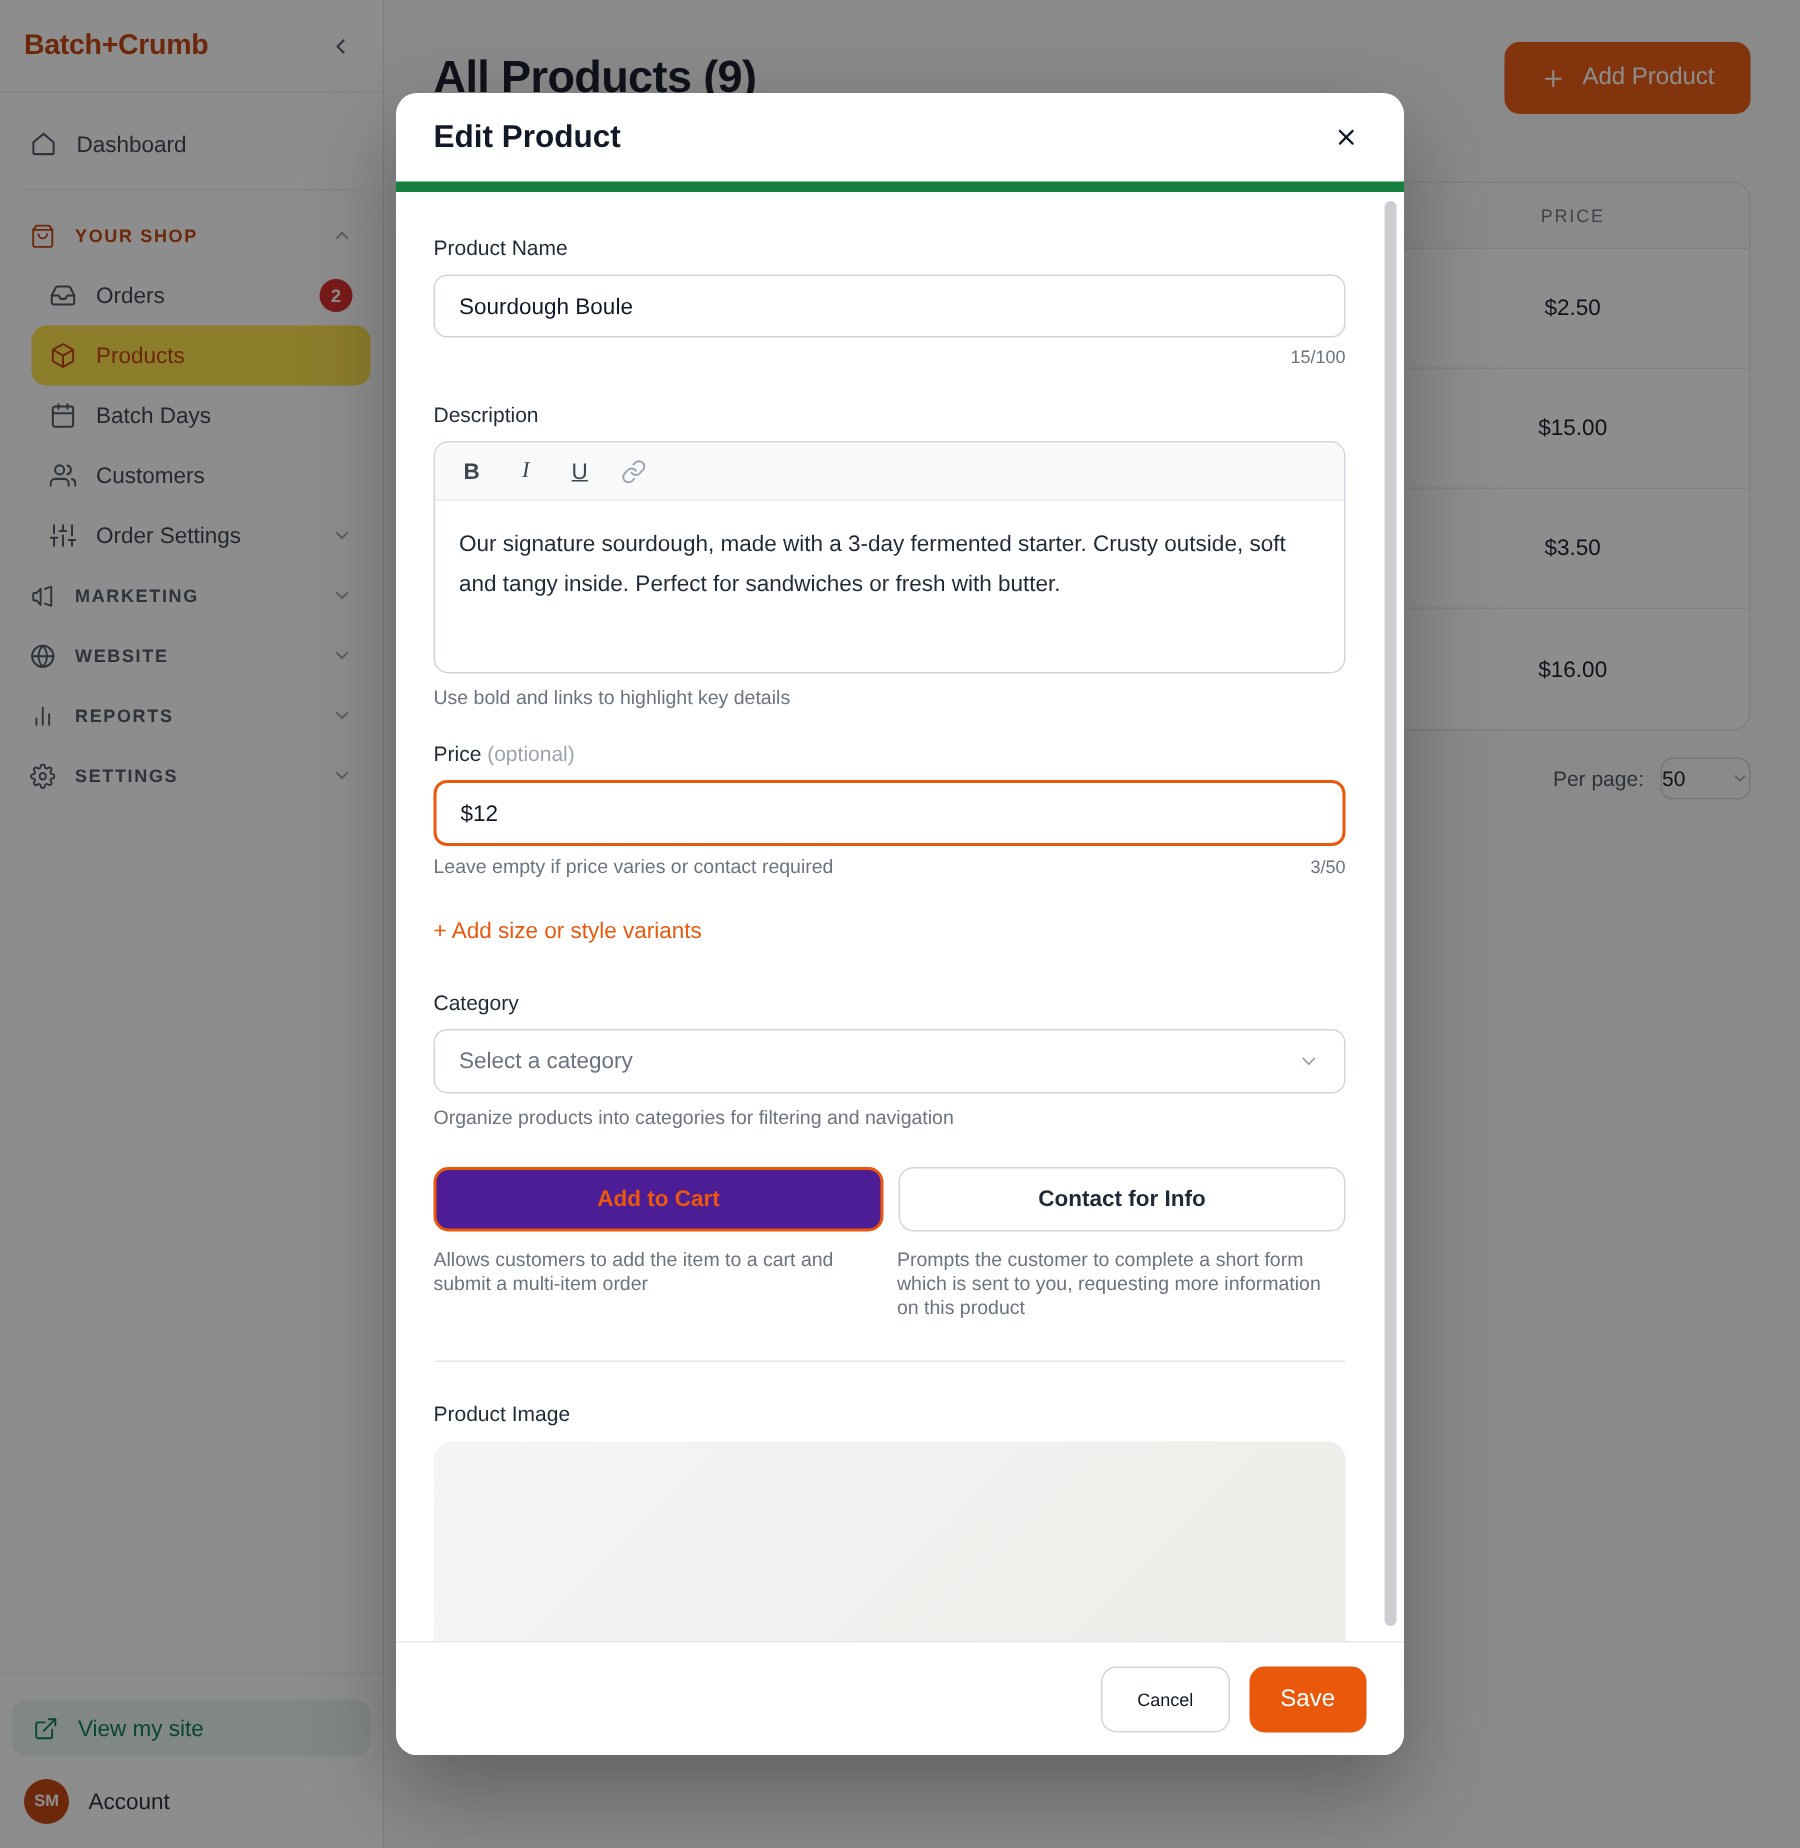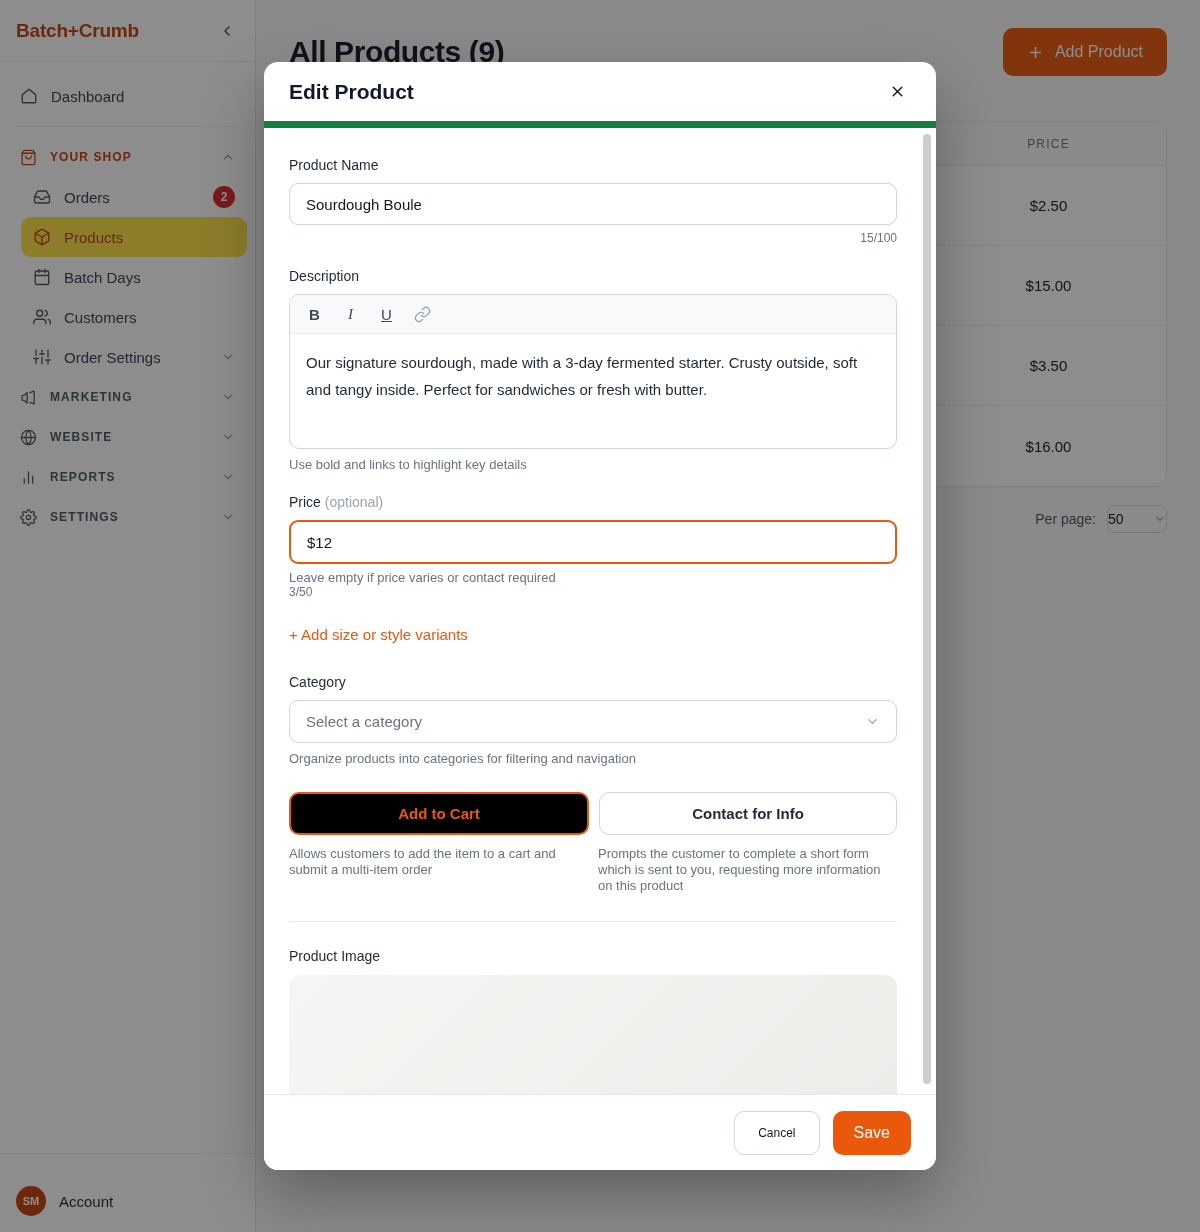--- a/index.html
+++ b/index.html
@@ -134,37 +134,37 @@
     font-size: 15px; color: #3F4752; border-radius: 6px; cursor: pointer;
   }
   .tb-bold { font-weight: 700; }
   .tb-italic { font-style: italic; font-family: "Liberation Serif", serif; }
   .tb-underline { text-decoration: underline; }
   .tb-link { color: #9CA3AF; }
   .editor-content { padding: 15px 16px; min-height: 114px; font-size: 15px; line-height: 27px; color: #1F2937; }
   .helper { font-size: 13px; color: #6B7280; margin-top: 8px; }
   .sect-price { margin-top: 22px; }
   .price-input { height: 44px; border: 2px solid #EA580C; }
-  .helper-row { display: flex; justify-content: space-between; align-items: baseline; margin-top: 6px; flex-direction: column; }
+  .helper-row { display: flex; justify-content: space-between; align-items: baseline; margin-top: 6px; }
   .helper-row .counter { margin-top: 0; }
   .variants-link { display: inline-block; margin-top: 27px; color: #EA580C; font-size: 15px; font-weight: 500; cursor: pointer; }
   .sect-category { margin-top: 30px; }
   .select-box {
     margin-top: 10px; height: 43px; border: 1px solid #D1D5DB; border-radius: 9px;
     display: flex; align-items: center; justify-content: space-between; padding: 0 16px;
     font-size: 15px; color: #6B7280; cursor: pointer;
   }
   .select-box .chev { margin-left: 0; }
   .sect-cta { margin-top: 26px; }
   .cta-row { display: flex; gap: 10px; margin-top: 10px; }
   .cta-btn {
     flex: 1; height: 43px; border-radius: 10px; display: flex; align-items: center;
     justify-content: center; font-size: 15px; font-weight: 600; cursor: pointer; font-family: inherit;
   }
-  .cta-selected { border: 2px solid #EA580C; background: #000000; color: #EA580C; }
+  .cta-selected { border: 2px solid #EA580C; background: #4c1d95; color: #EA580C; }
   .cta-normal { border: 1px solid #D1D5DB; background: #fff; color: #1F2937; }
   .cta-desc-row { display: flex; gap: 10px; margin-top: 11px; }
   .cta-desc { flex: 1; font-size: 13px; line-height: 16px; color: #6B7280; }
   .m-divider { border: none; border-top: 1px solid #E5E7EB; margin-top: 27px; }
   .sect-image { margin-top: 26px; }
   .image-placeholder { margin-top: 11px; height: 220px; border-radius: 12px; background: linear-gradient(135deg, #F6F5F3, #ECEBE8); }
 </style>
 </head>
 <body>
 
@@ -333,20 +333,30 @@
       <span>SETTINGS</span>
       <span class="chev">
         <svg width="14" height="14" viewBox="0 0 24 24" fill="none" stroke="currentColor" stroke-width="2.2" stroke-linecap="round" stroke-linejoin="round">
             <polyline points="6 9 12 15 18 9"></polyline>
           </svg>
       </span>
     </div>
   </nav>
 
   <div class="sb-bottom">
+    <div class="view-site">
+      <span class="nav-icon">
+        <svg width="17" height="17" viewBox="0 0 24 24" fill="none" stroke="currentColor" stroke-width="1.8" stroke-linecap="round" stroke-linejoin="round">
+            <path d="M18 13v6a2 2 0 0 1-2 2H5a2 2 0 0 1-2-2V8a2 2 0 0 1 2-2h6"></path>
+            <polyline points="15 3 21 3 21 9"></polyline>
+            <line x1="10" y1="14" x2="21" y2="3"></line>
+          </svg>
+      </span>
+      <span>View my site</span>
+    </div>
     <div class="account-row">
       <span class="avatar">SM</span>
       <span>Account</span>
     </div>
   </div>
 </aside>
 
 <main class="main">
   <div class="main-header">
     <h1 class="page-title">All Products (9)</h1>

